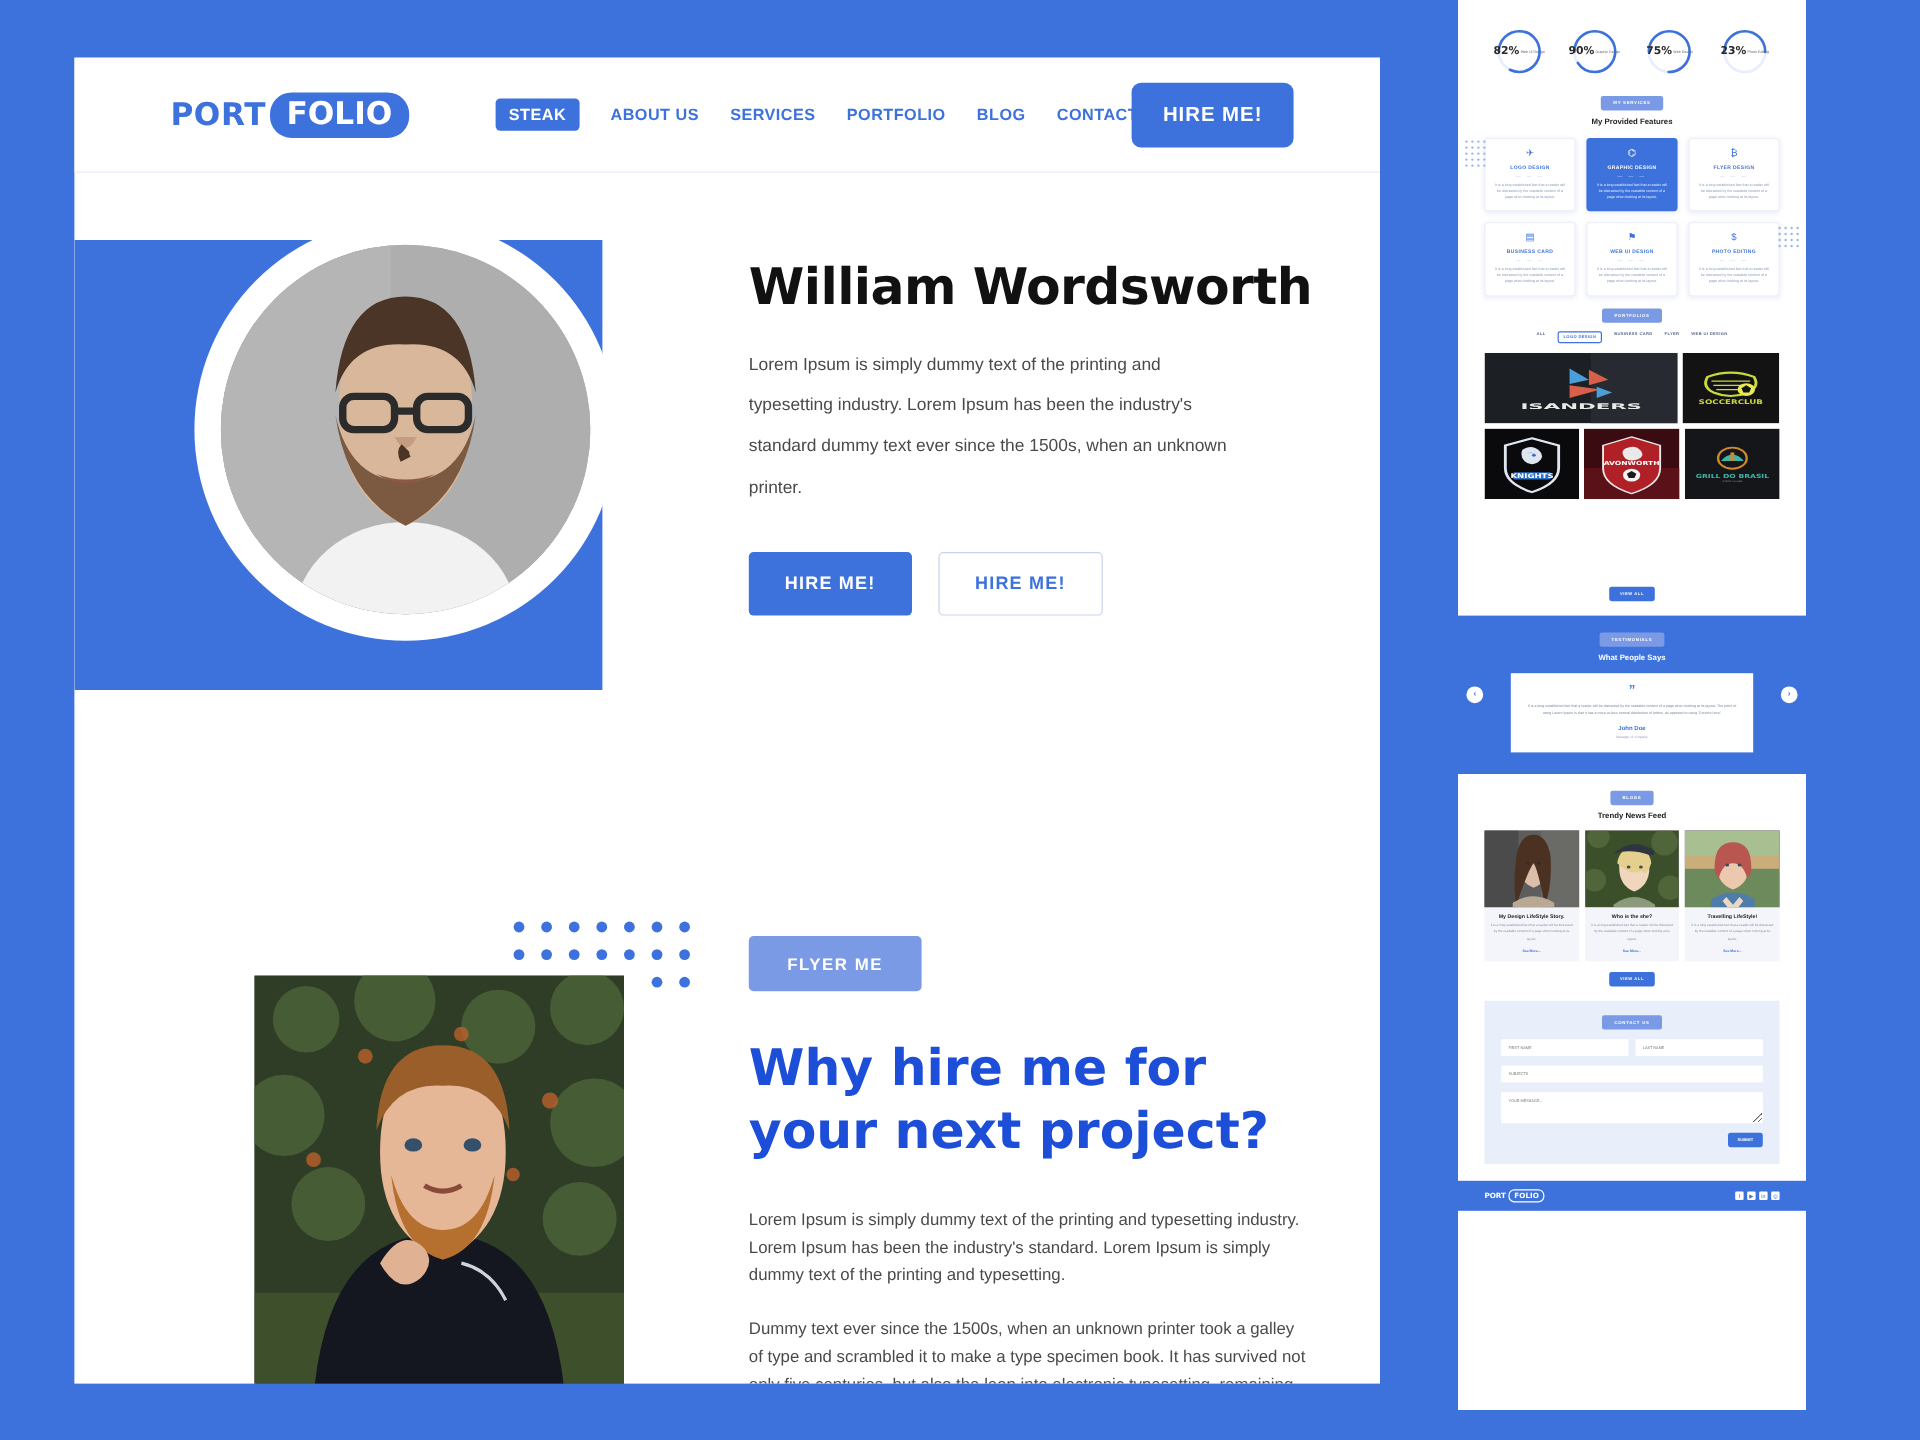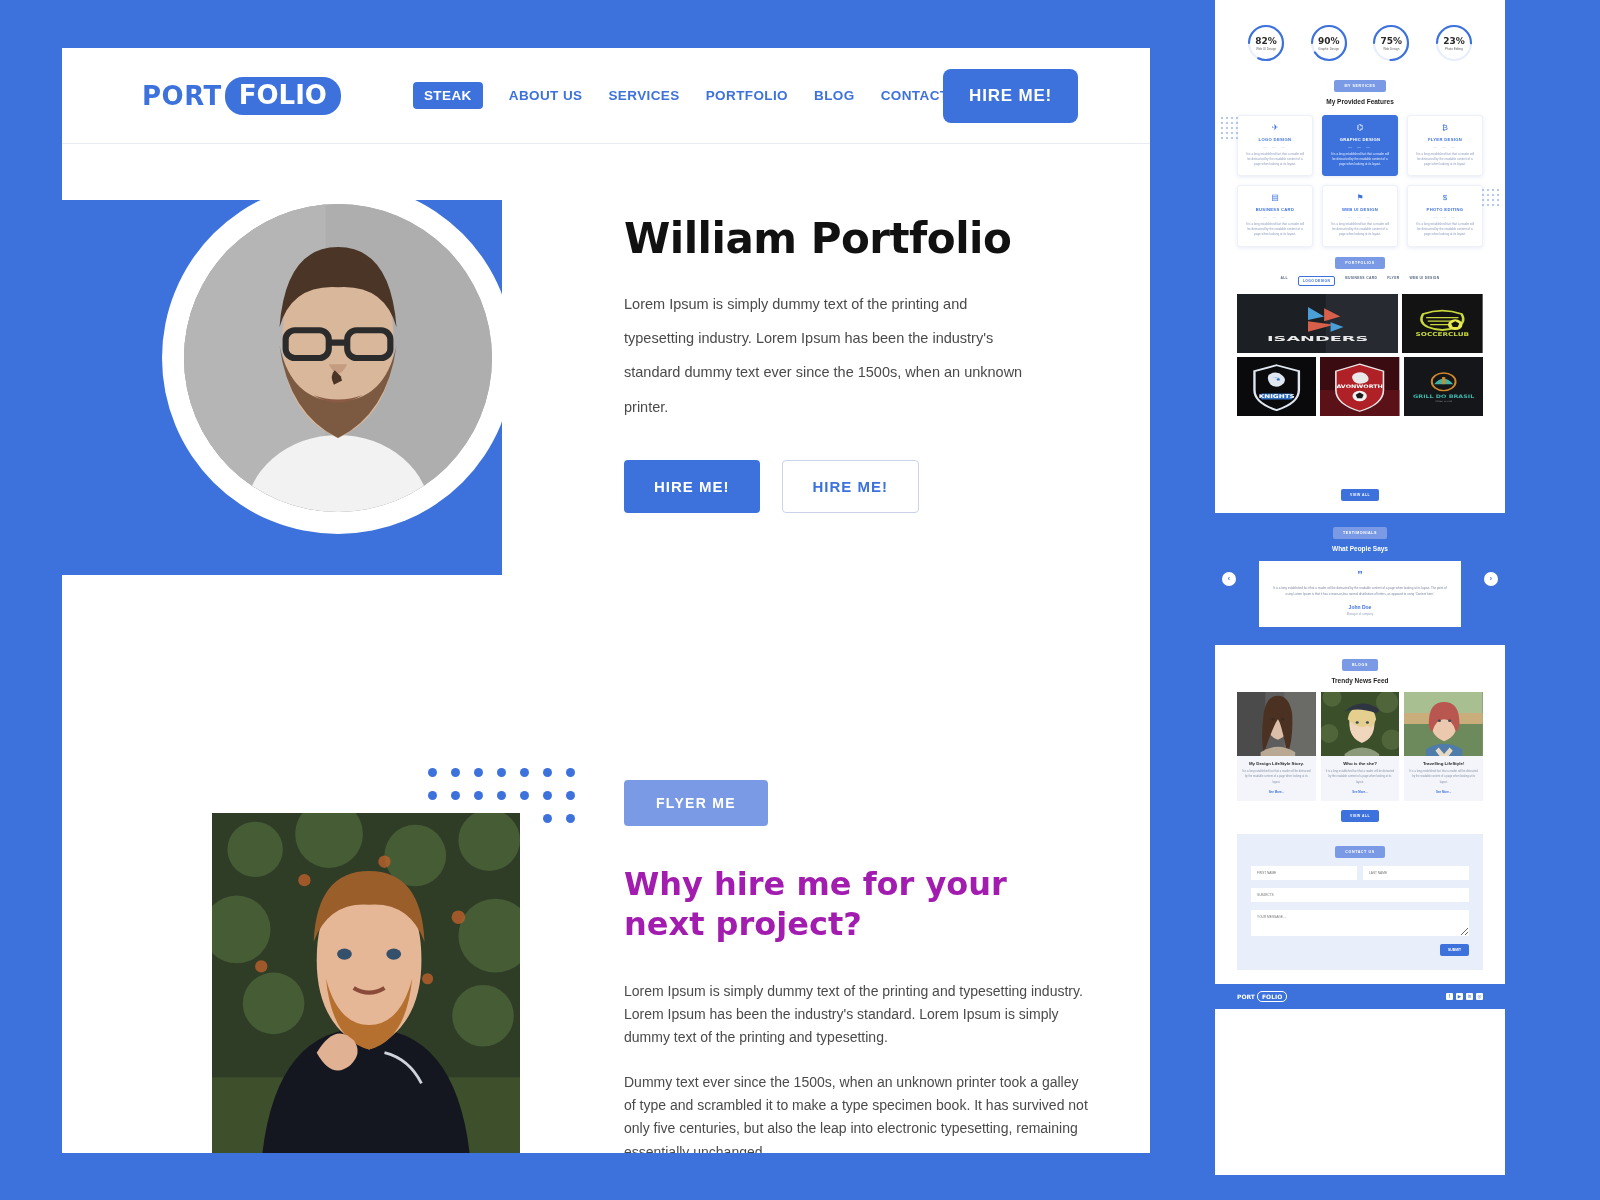--- a/index.html
+++ b/index.html
@@ -104,41 +104,41 @@
   .dot { width: 9px; height: 9px; border-radius: 50%; background: #3d72dd; }
   .dots-tr { left: 366px; top: 80px; grid-template-columns: repeat(7, 9px); }
 
   .about-text { position: absolute; left: 562px; top: 92px; width: 470px; }
   .badge-about {
     display: inline-block; background: #7b9ae6; color: #fff;
     font-size: 14px; font-weight: bold; letter-spacing: 1.3px;
     padding: 15px 32px; border-radius: 4px;
   }
   .about-head {
-    font-size: 32px; font-weight: bold; color: #a21caf; line-height: 1.25;
+    font-size: 42px; font-weight: bold; color: #1d4ed8; line-height: 1.25;
     margin-top: 38px; font-family: "DejaVu Sans", sans-serif;
   }
   .about-p { font-size: 14px; color: #4a4a4a; line-height: 1.65; margin-top: 36px; }
   .about-p2 { margin-top: 22px; }
 
   
   .right-page {
     position: absolute; left: 1215px; top: 0;
     width: 290px; height: 1175px;
     background: #fff;
     font-size: 4px; color: #444; overflow: hidden;
   }
   .rp-section { padding: 0 22px; }
 
   
   .skills { display: flex; justify-content: space-between; padding: 20px 28px 14px 28px; }
   .skill { position: relative; width: 46px; height: 46px; }
   .skill svg { width: 46px; height: 46px; transform: rotate(-90deg); }
   .skill-label {
-    position: absolute; inset: 0; display: flex; flex-direction: column;
+    position: absolute; inset: 0; display: flex; 
     align-items: center; justify-content: center; gap: 1px;
   }
   .skill-pct { font-size: 9px; font-weight: bold; color: #2a2a2a; font-family: "DejaVu Sans", sans-serif; }
   .skill-name { font-size: 3px; color: #666; }
 
   .mini-badge {
     display: inline-block; background: #7b9ae6; color: #fff; font-size: 3.6px;
     font-weight: bold; letter-spacing: .6px; padding: 4px 10px; border-radius: 2px;
   }
   .center { text-align: center; }
@@ -300,21 +300,21 @@
           <rect x="53" y="41" width="14" height="9" rx="3" fill="none" stroke="#2b2b2b" stroke-width="2"></rect>
           <line x1="47" y1="45" x2="53" y2="45" stroke="#2b2b2b" stroke-width="2"></line>
           <path d="M47 52 q3 6 6 0" fill="#c49c80"></path>
           <path d="M42 62 q8 5 16 0 q-8 3 -16 0z" fill="#8a5a45"></path>
           <path d="M50 58 q-1 -2 0 -3" stroke="#4a3526" stroke-width="3" fill="none"></path>
         </svg>
       </div>
     </div>
 
     <div class="hero-text">
-      <h1 class="hero-name">William Portfolio</h1>
+      <h1 class="hero-name">William Wordsworth</h1>
       <p class="hero-para">Lorem Ipsum is simply dummy text of the printing and typesetting industry. Lorem Ipsum has been the industry's standard dummy text ever since the 1500s, when an unknown printer.</p>
       <div class="hero-btns">
         <button class="btn-solid">HIRE ME!</button>
         <button class="btn-outline">HIRE ME!</button>
       </div>
     </div>
   </section>
 
   <section class="about">
     <div class="dots dots-tr" id="dots-tr">

